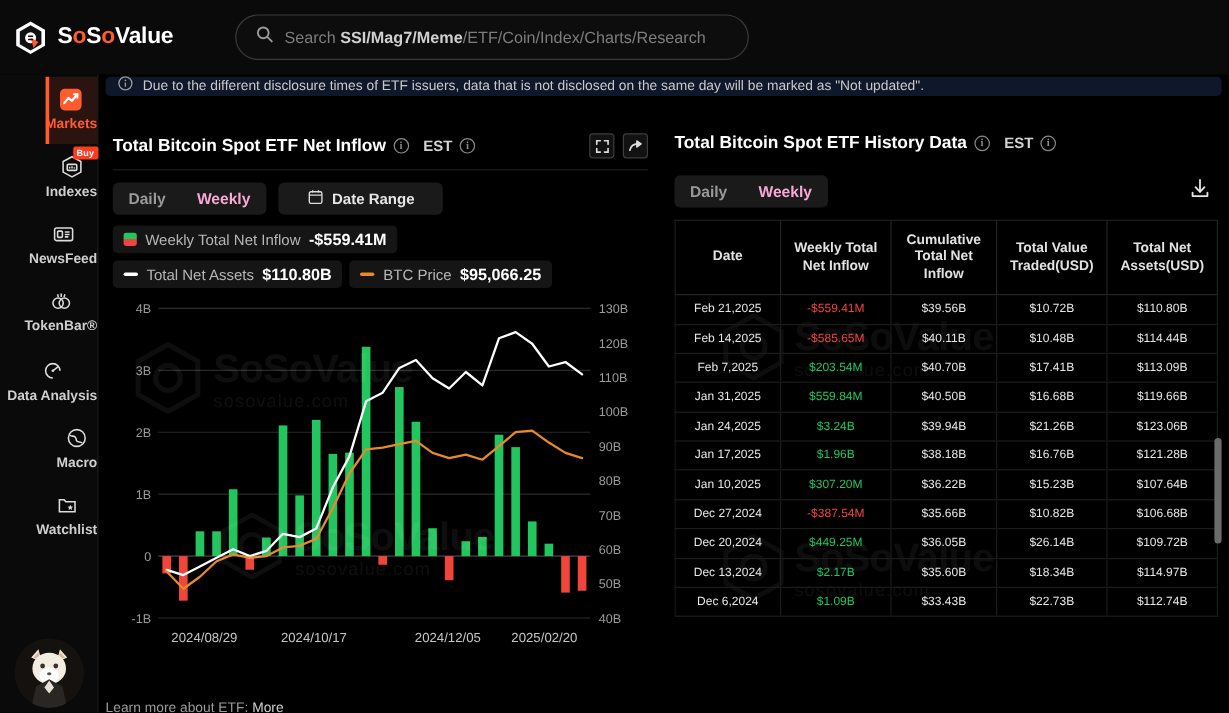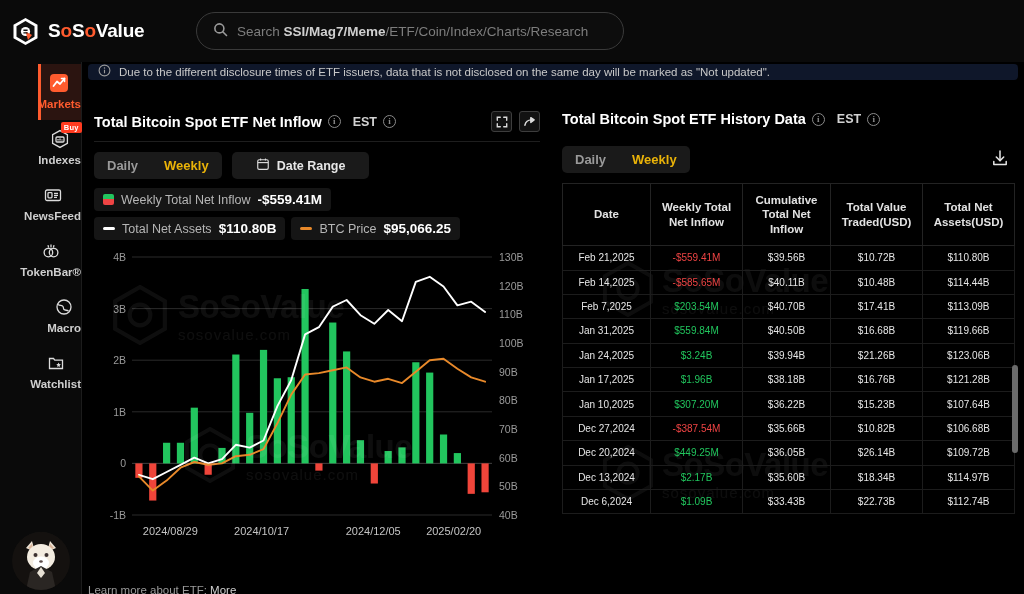--- a/index.html
+++ b/index.html
@@ -95,21 +95,21 @@
 
   
   .ctrl-row { display:flex; align-items:center; gap:10px; padding:10px 6px 6px 6px; }
   .seg {
     display:flex; background:#1a1a1a; border-radius:5px; overflow:hidden; height:27px;
   }
   .seg button {
     background:transparent; border:none; color:#9a9a9a; font-size:13px; font-weight:700;
     padding:0 13px; cursor:pointer; font-family:inherit; height:100%;
   }
-  .seg button.on { color:#eab308; }
+  .seg button.on { color:#f9a8d4; }
   .daterange {
     display:flex; align-items:center; gap:7px; background:#1a1a1a; border-radius:5px;
     height:27px; padding:0 24px; cursor:pointer;
   }
   .daterange span { font-size:12.5px; font-weight:700; color:#e6e6e6; }
 
   
   .legend-row { display:flex; align-items:center; gap:6px; padding:3px 6px; flex-wrap:wrap; }
   .legend-chip {
     display:flex; align-items:center; gap:7px; background:#151515;
@@ -233,20 +233,30 @@
           <circle cx="7.4" cy="11.6" r="4.3"></circle>
             <circle cx="12.6" cy="11.6" r="4.3"></circle>
           <line x1="7" y1="4.2" x2="7.6" y2="6.6"></line>
             <line x1="10" y1="3.6" x2="10" y2="6.4"></line>
             <line x1="13" y1="4.2" x2="12.4" y2="6.6"></line>
         </svg>
       </span>
       <span class="nav-label">TokenBar®</span>
     </div>
 
+    <div class="nav-item spaced">
+      <span class="nav-icon">
+        <svg width="20" height="20" viewBox="0 0 20 20" fill="none" stroke="#dcdcdc" stroke-width="1.3">
+          <path d="M16 10a6 6 0 1 0-6 6"></path>
+            <line x1="10" y1="10" x2="15" y2="6.2"></line>
+          <circle cx="10" cy="10" r="1.1" fill="#dcdcdc" stroke="none"></circle>
+        </svg>
+      </span>
+      <span class="nav-label two">Data Analysis</span>
+    </div>
 
     <div class="nav-item">
       <span class="nav-icon">
         <svg width="20" height="20" viewBox="0 0 20 20" fill="none" stroke="#dcdcdc" stroke-width="1.3">
           <circle cx="10" cy="10" r="7"></circle>
           <path d="M4 7.5c2 1.5 3 .5 4.5 1.5s.5 2.5 1.5 3.5 3 .5 4.5 1.5"></path>
         </svg>
       </span>
       <span class="nav-label">Macro</span>
     </div>

